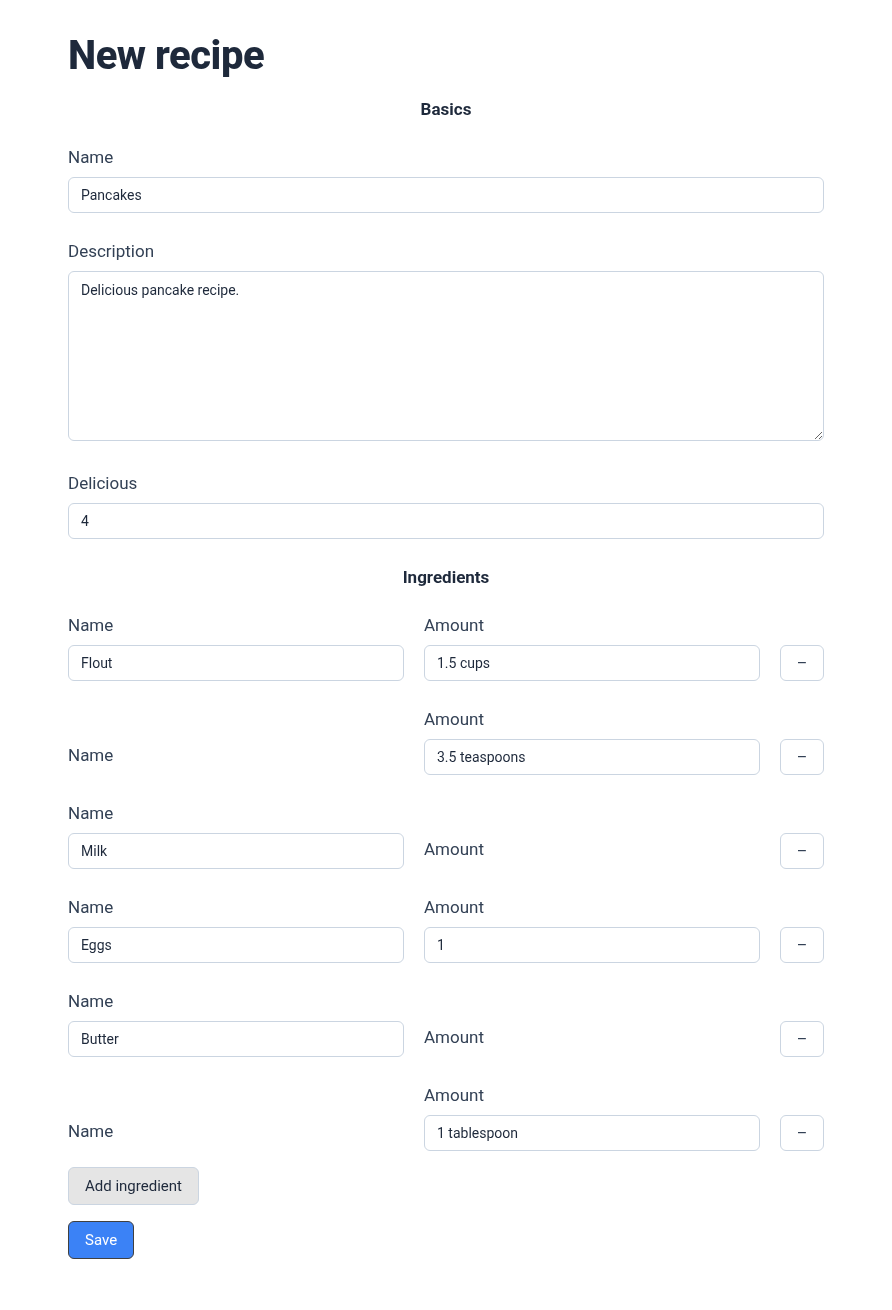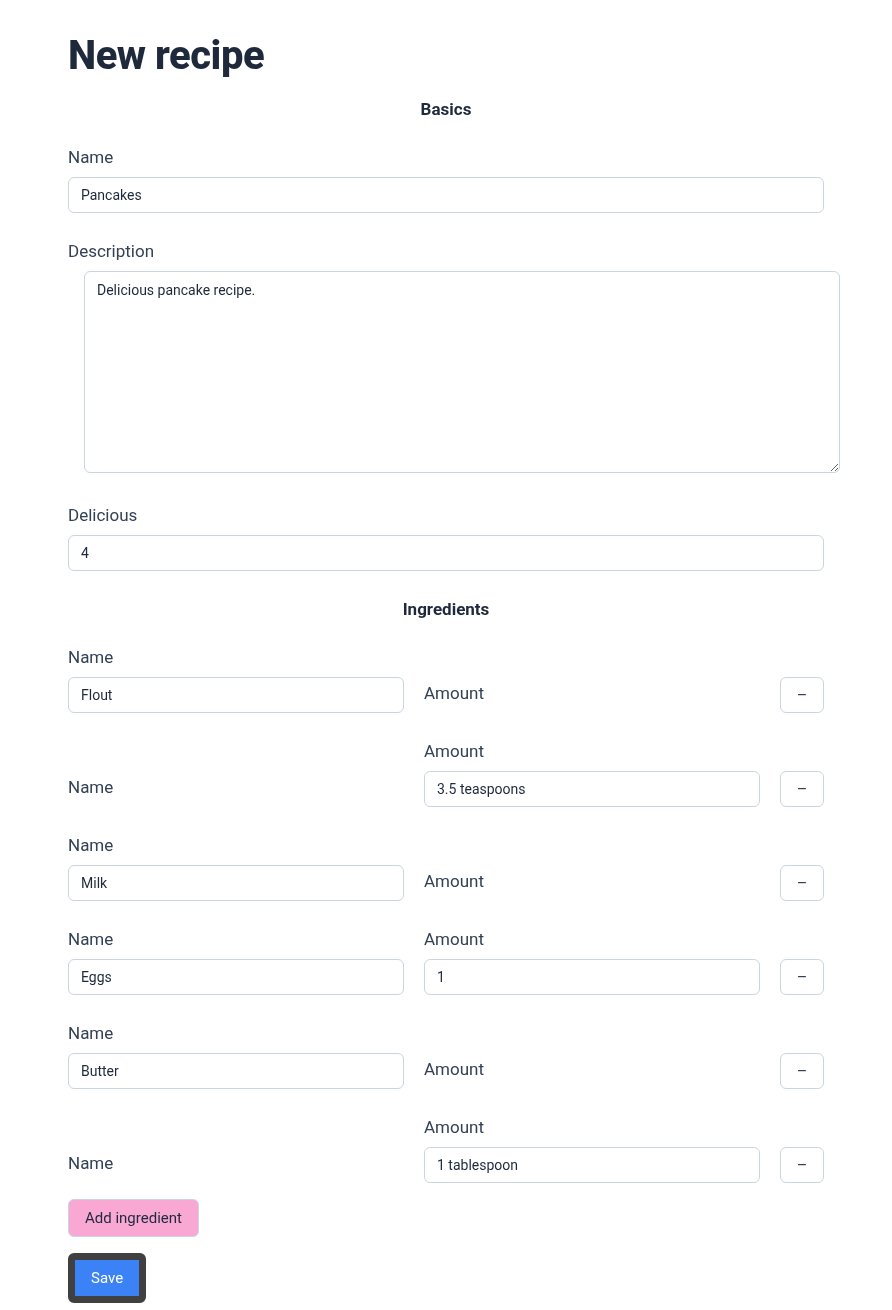--- a/index.html
+++ b/index.html
@@ -42,24 +42,23 @@
       width: 100%;
       padding: 9px 12px;
       font-size: 14px;
       border: 1px solid #cbd5e1;
       border-radius: 6px;
       background: #ffffff;
       color: #1e293b;
       font-family: inherit;
     }
     textarea.text-input {
-      height: 202px;
+      height: 170px;
       resize: both;
       line-height: 1.4;
-      margin-left: 16px;
     }
     .section {
       margin-bottom: 12px;
     }
     .ingredient-row {
       display: flex;
       gap: 20px;
       align-items: flex-end;
       margin-bottom: 28px;
     }
@@ -85,27 +84,27 @@
     }
     .btn {
       padding: 9px 16px;
       font-size: 15px;
       border-radius: 6px;
       cursor: pointer;
       font-family: inherit;
       display: inline-block;
     }
     .btn-outline {
-      background: #f9a8d4;
+      background: #e5e5e5;
       border: 1px solid #cbd5e1;
       color: #1e293b;
     }
     .btn-primary {
       background: #3b82f6;
-      border: 7px solid #404040;
+      border: 1px solid #404040;
       color: #ffffff;
     }
     .actions {
       margin-top: 16px;
     }
     .add-row {
       margin-bottom: 16px;
     }
     #ingredients-container .ingredient-row:last-child {
       margin-bottom: 16px;
@@ -134,21 +133,21 @@
     <input type="text" class="text-input" value="4" style="">
   </div>
 </div>
 
 <div class="section">
   <h2>Ingredients</h2>
 
   <div id="ingredients-container">
       <div class="ingredient-row">
         <div class="ingredient-col"><label class="field-label">Name</label><input type="text" class="text-input" value="Flout" style=""></div>
-        <div class="ingredient-col"><label class="field-label">Amount</label></div>
+        <div class="ingredient-col"><label class="field-label">Amount</label><input type="text" class="text-input" value="1.5 cups" style=""></div>
         <button class="remove-btn">–</button>
       </div>
       <div class="ingredient-row">
         <div class="ingredient-col"><label class="field-label">Name</label></div>
         <div class="ingredient-col"><label class="field-label">Amount</label><input type="text" class="text-input" value="3.5 teaspoons" style=""></div>
         <button class="remove-btn">–</button>
       </div>
       <div class="ingredient-row">
         <div class="ingredient-col"><label class="field-label">Name</label><input type="text" class="text-input" value="Milk" style=""></div>
         <div class="ingredient-col"><label class="field-label">Amount</label></div>

